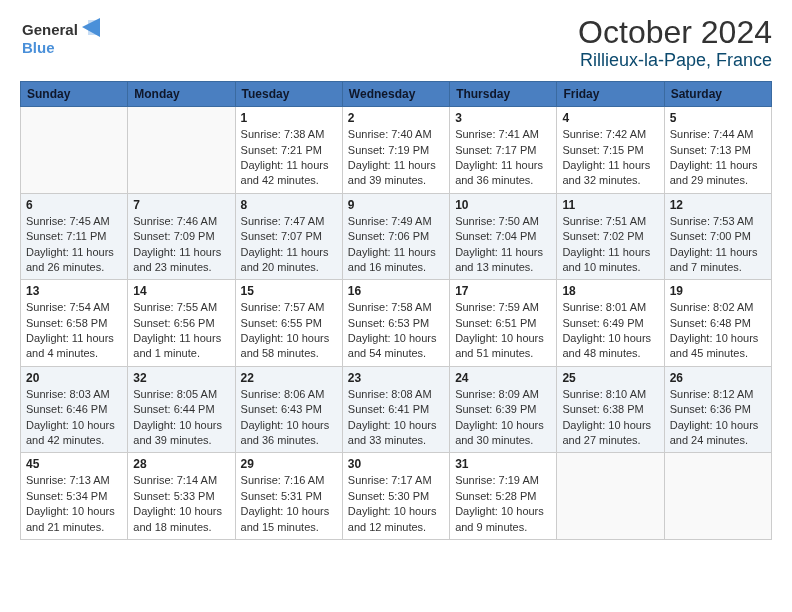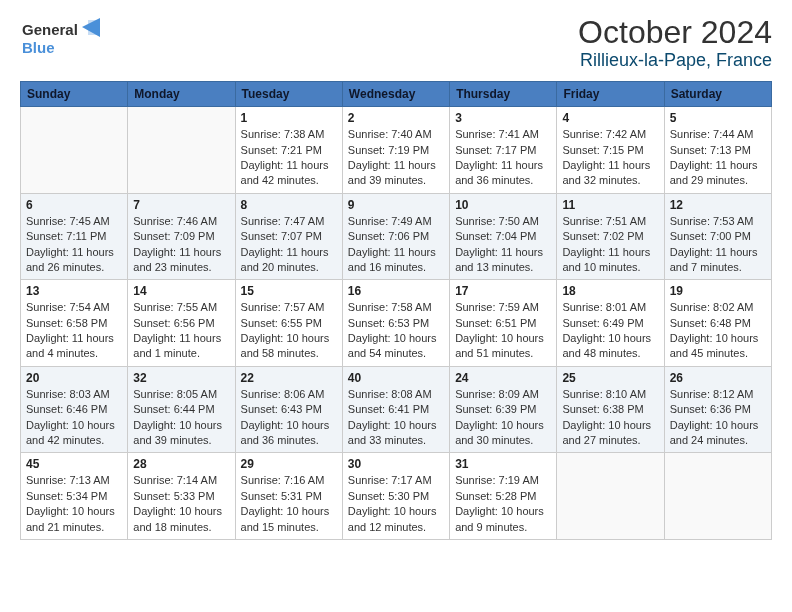--- a/index.html
+++ b/index.html
@@ -208,21 +208,21 @@
           </td>
           <td>
             <span class="day-num">32</span>
             <div class="day-info">Sunrise: 8:05 AM<br>Sunset: 6:44 PM<br>Daylight: 10 hours and 39 minutes.</div>
           </td>
           <td>
             <span class="day-num">22</span>
             <div class="day-info">Sunrise: 8:06 AM<br>Sunset: 6:43 PM<br>Daylight: 10 hours and 36 minutes.</div>
           </td>
           <td>
-            <span class="day-num">40</span>
+            <span class="day-num">23</span>
             <div class="day-info">Sunrise: 8:08 AM<br>Sunset: 6:41 PM<br>Daylight: 10 hours and 33 minutes.</div>
           </td>
           <td>
             <span class="day-num">24</span>
             <div class="day-info">Sunrise: 8:09 AM<br>Sunset: 6:39 PM<br>Daylight: 10 hours and 30 minutes.</div>
           </td>
           <td>
             <span class="day-num">25</span>
             <div class="day-info">Sunrise: 8:10 AM<br>Sunset: 6:38 PM<br>Daylight: 10 hours and 27 minutes.</div>
           </td>

